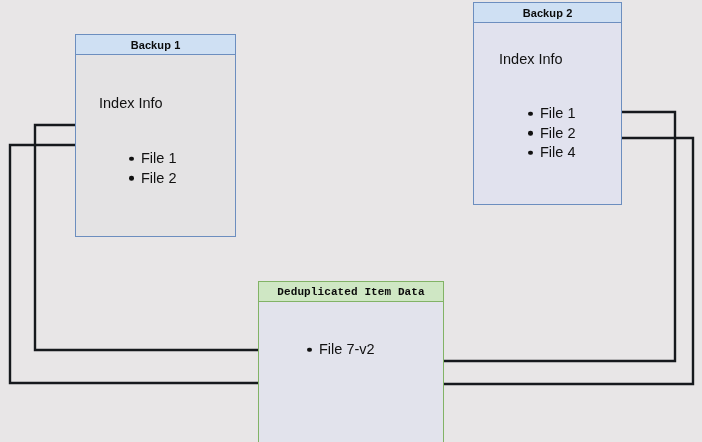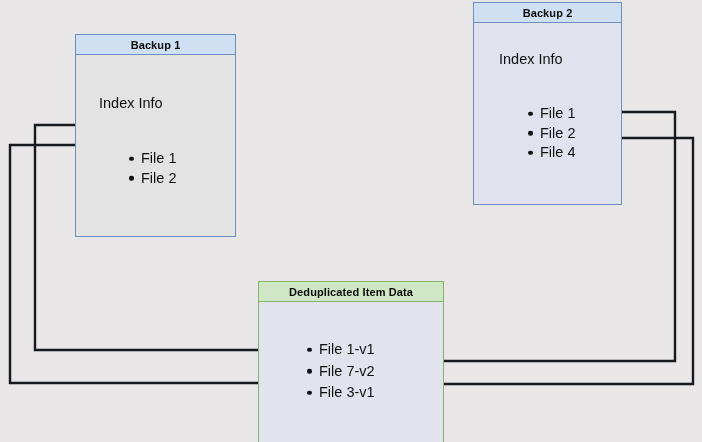--- a/index.html
+++ b/index.html
@@ -49,20 +49,21 @@
     align-items: center;
     justify-content: center;
     font-size: 11px;
     font-weight: bold;
     color: #0b0b0b;
     letter-spacing: 0.1px;
   }
   .node.green > .node-header {
     border-color: #82b366;
     background: #cfe7c4;
+    font-family: Liberation Mono, monospace;
   }
   .body-label {
     position: absolute;
     font-size: 14.5px;
     color: #111;
     white-space: nowrap;
   }
   .bullet-list {
     position: absolute;
     margin: 0;
@@ -129,19 +130,17 @@
     <ul class="bullet-list tight" style="left:54px; top:101px;">
       <li>File 1</li>
       <li>File 2</li>
       <li>File 4</li>
     </ul>
   </div>
 
   <div class="node green" style="left:258px; top:281px; width:186px; height:165px;">
     <div class="node-header">Deduplicated Item Data</div>
     <ul class="bullet-list dedup" style="left:48px; top:57px;">
-      <li>File 1-v1</li>
       <li>File 7-v2</li>
-      <li>File 3-v1</li>
     </ul>
   </div>
 
 </div>
 
 </body></html>

